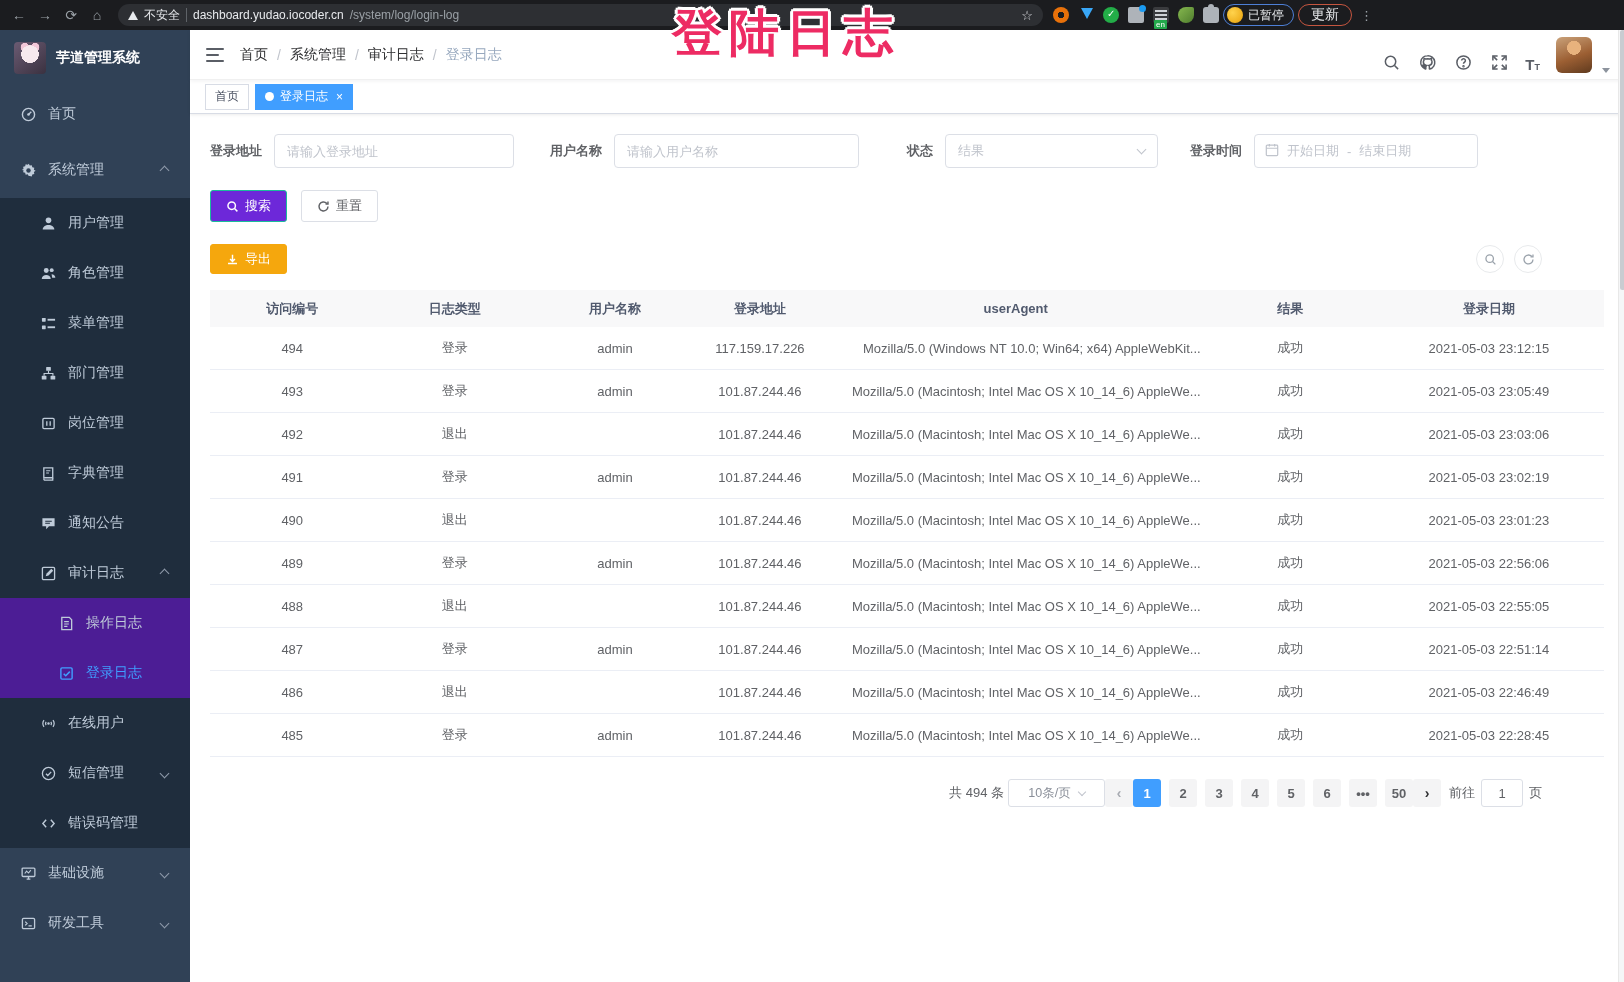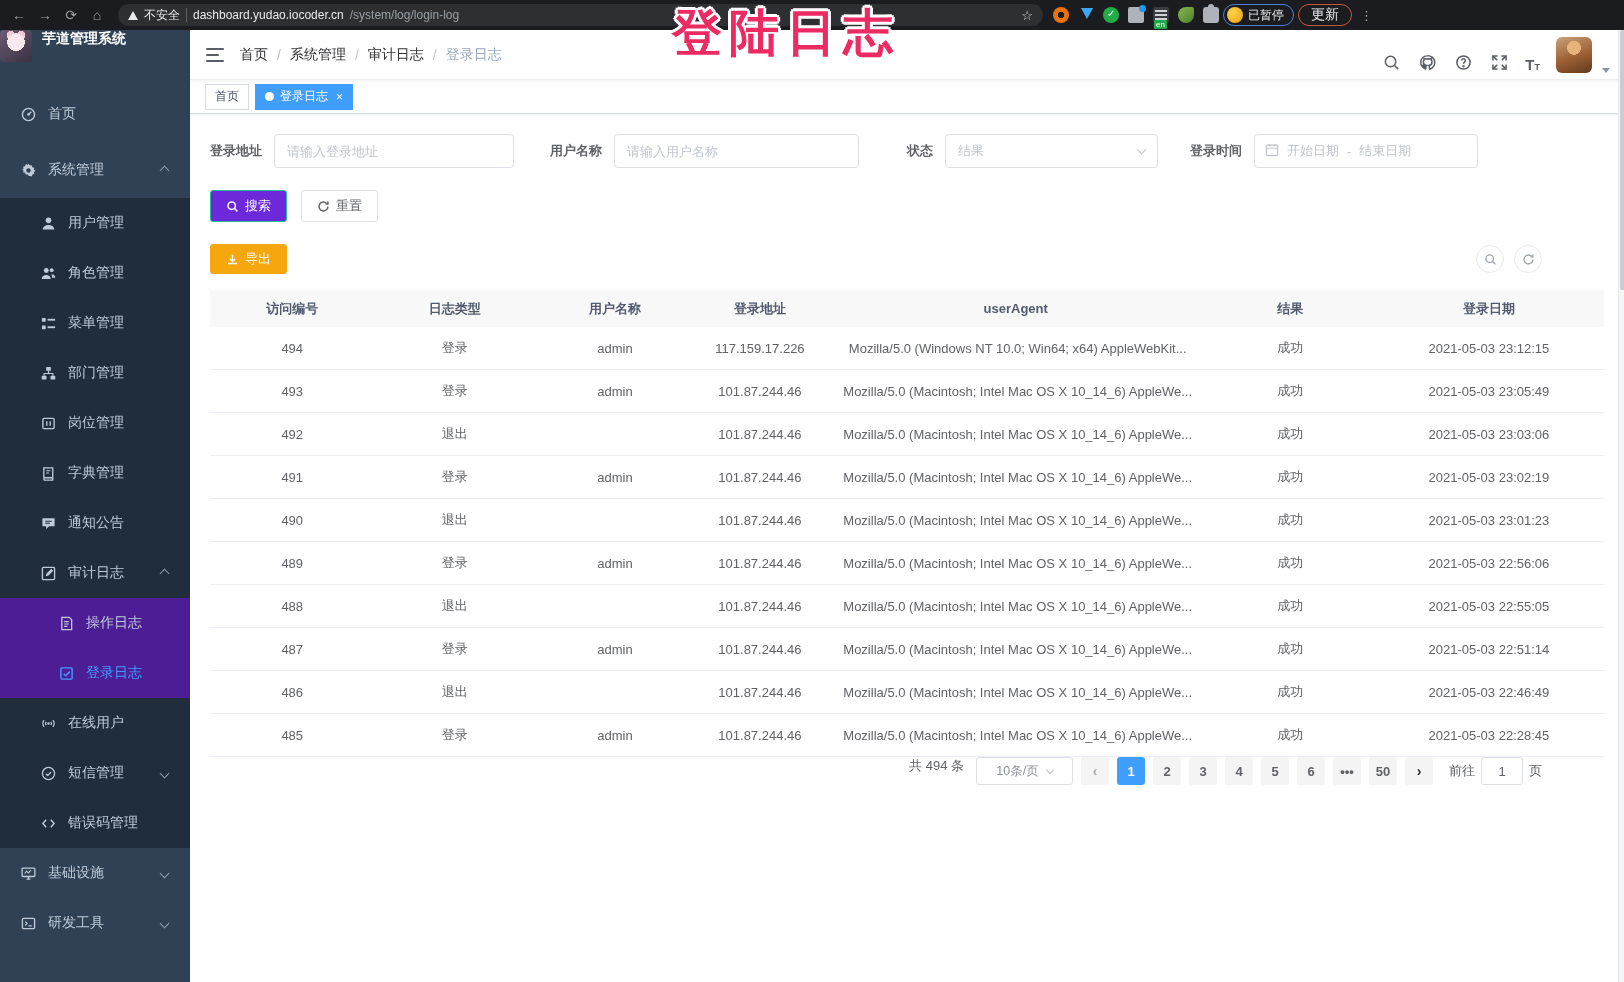--- a/index.html
+++ b/index.html
@@ -33,21 +33,21 @@
   .paused-pill { display:flex; align-items:center; gap:5px; border:1px solid #4d7fd6; border-radius:11px; height:22px; padding:0 9px 0 3px; color:#e8eaed; font-size:12px; flex:0 0 auto; }
   .emoji-face { width:16px; height:16px; border-radius:50%; background:radial-gradient(circle at 35% 35%, #ffd34d, #e8a00a); position:relative; }
   .update-pill { display:flex; align-items:center; border:1px solid #c5553f; border-radius:11px; height:22px; padding:0 12px; color:#e8eaed; font-size:14px; flex:0 0 auto; }
   .kebab { color:#9aa0a6; font-size:13px; letter-spacing:0; margin-left:4px; }
 
   
   .app { display:flex; height:952px; }
 
   
   .sidebar { width:190px; background:#304156; color:#bfcbd9; flex:0 0 auto; overflow:hidden; }
-  .logo-row { height:56px; display:flex; padding-left:0; gap:10px; }
+  .logo-row { height:56px; display:flex; align-items:center; padding-left:14px; gap:10px; }
   .logo-img { width:32px; height:32px; border-radius:4px; background:
       radial-gradient(circle at 50% 38%, #f7e9ee 0 34%, transparent 35%),
       radial-gradient(circle at 34% 16%, #f2c7d8 0 12%, transparent 13%),
       radial-gradient(circle at 66% 16%, #f2c7d8 0 12%, transparent 13%),
       linear-gradient(140deg,#6b5b73,#3a3140); }
   .logo-title { color:#fff; font-size:14px; font-weight:700; }
   .menu { font-size:14px; }
   .mitem { height:50px; display:flex; align-items:center; gap:12px; cursor:pointer; }
   .mitem.lvl1 { padding-left:20px; background:#304156; }
   .mitem.lvl2 { padding-left:40px; background:#1f2d3d; }
@@ -110,25 +110,25 @@
   .export-row { margin-top:22px; display:flex; align-items:center; }
   .tool-circles { margin-left:auto; margin-right:62px; display:flex; gap:10px; }
   .circle-btn { width:28px; height:28px; border-radius:50%; border:1px solid #e8eaec; background:#fff; display:flex; align-items:center; justify-content:center; cursor:pointer; }
   .circle-btn svg { width:13px; height:13px; stroke:#9aa2ab; fill:none; stroke-width:1.6; }
 
   
   .table { margin-top:16px; width:100%; font-size:13px; }
   .thead, .trow { display:grid; grid-template-columns:11.8% 11.5% 11.5% 9.3% 27.4% 12% 16.5%; align-items:center; }
   .thead { background:#f8f8f9; height:37px; color:#515a6e; font-weight:700; }
   .th, .tc { text-align:center; padding:0 6px; white-space:nowrap; overflow:hidden; }
-  .th-agent, .tc-agent { text-align:center; padding-left:10px; }
+  .th-agent, .tc-agent { text-align:right; padding-left:10px; }
   .trow { height:43px; border-bottom:1px solid #ebeef5; color:#606266; background:#fff; }
 
   
-  .pager { display:flex; justify-content:flex-end; padding-right:62px; gap:8px; font-size:13px; color:#606266; }
+  .pager { margin-top:22px; display:flex; align-items:center; justify-content:flex-end; padding-right:62px; font-size:13px; color:#606266; }
   .pg-total { margin-right:4px; }
   .pg-size { width:97px; height:28px; border:1px solid #dcdfe6; border-radius:3px; display:flex; align-items:center; justify-content:center; gap:8px; color:#8a8f99; font-size:12.5px; cursor:pointer; }
   .pg-size .chevs { width:6px; height:6px; border-right:1.3px solid #c0c4cc; border-bottom:1.3px solid #c0c4cc; transform:rotate(45deg); margin-top:-2px; }
   .pg, .pg-nav { min-width:28px; height:28px; border:none; border-radius:3px; background:#f4f4f5; color:#606266; font-size:13px; font-weight:700; display:inline-flex; align-items:center; justify-content:center; cursor:pointer; font-family:inherit; }
   .pg.active { background:#409eff; color:#fff; }
   .pg-nav { color:#a8abb2; font-size:14px; }
   .pg-goto { display:flex; align-items:center; gap:6px; margin-left:8px; }
   .pg-input { width:42px; height:28px; border:1px solid #dcdfe6; border-radius:3px; text-align:center; font-size:13px; color:#606266; outline:none; font-family:inherit; }
 
   

